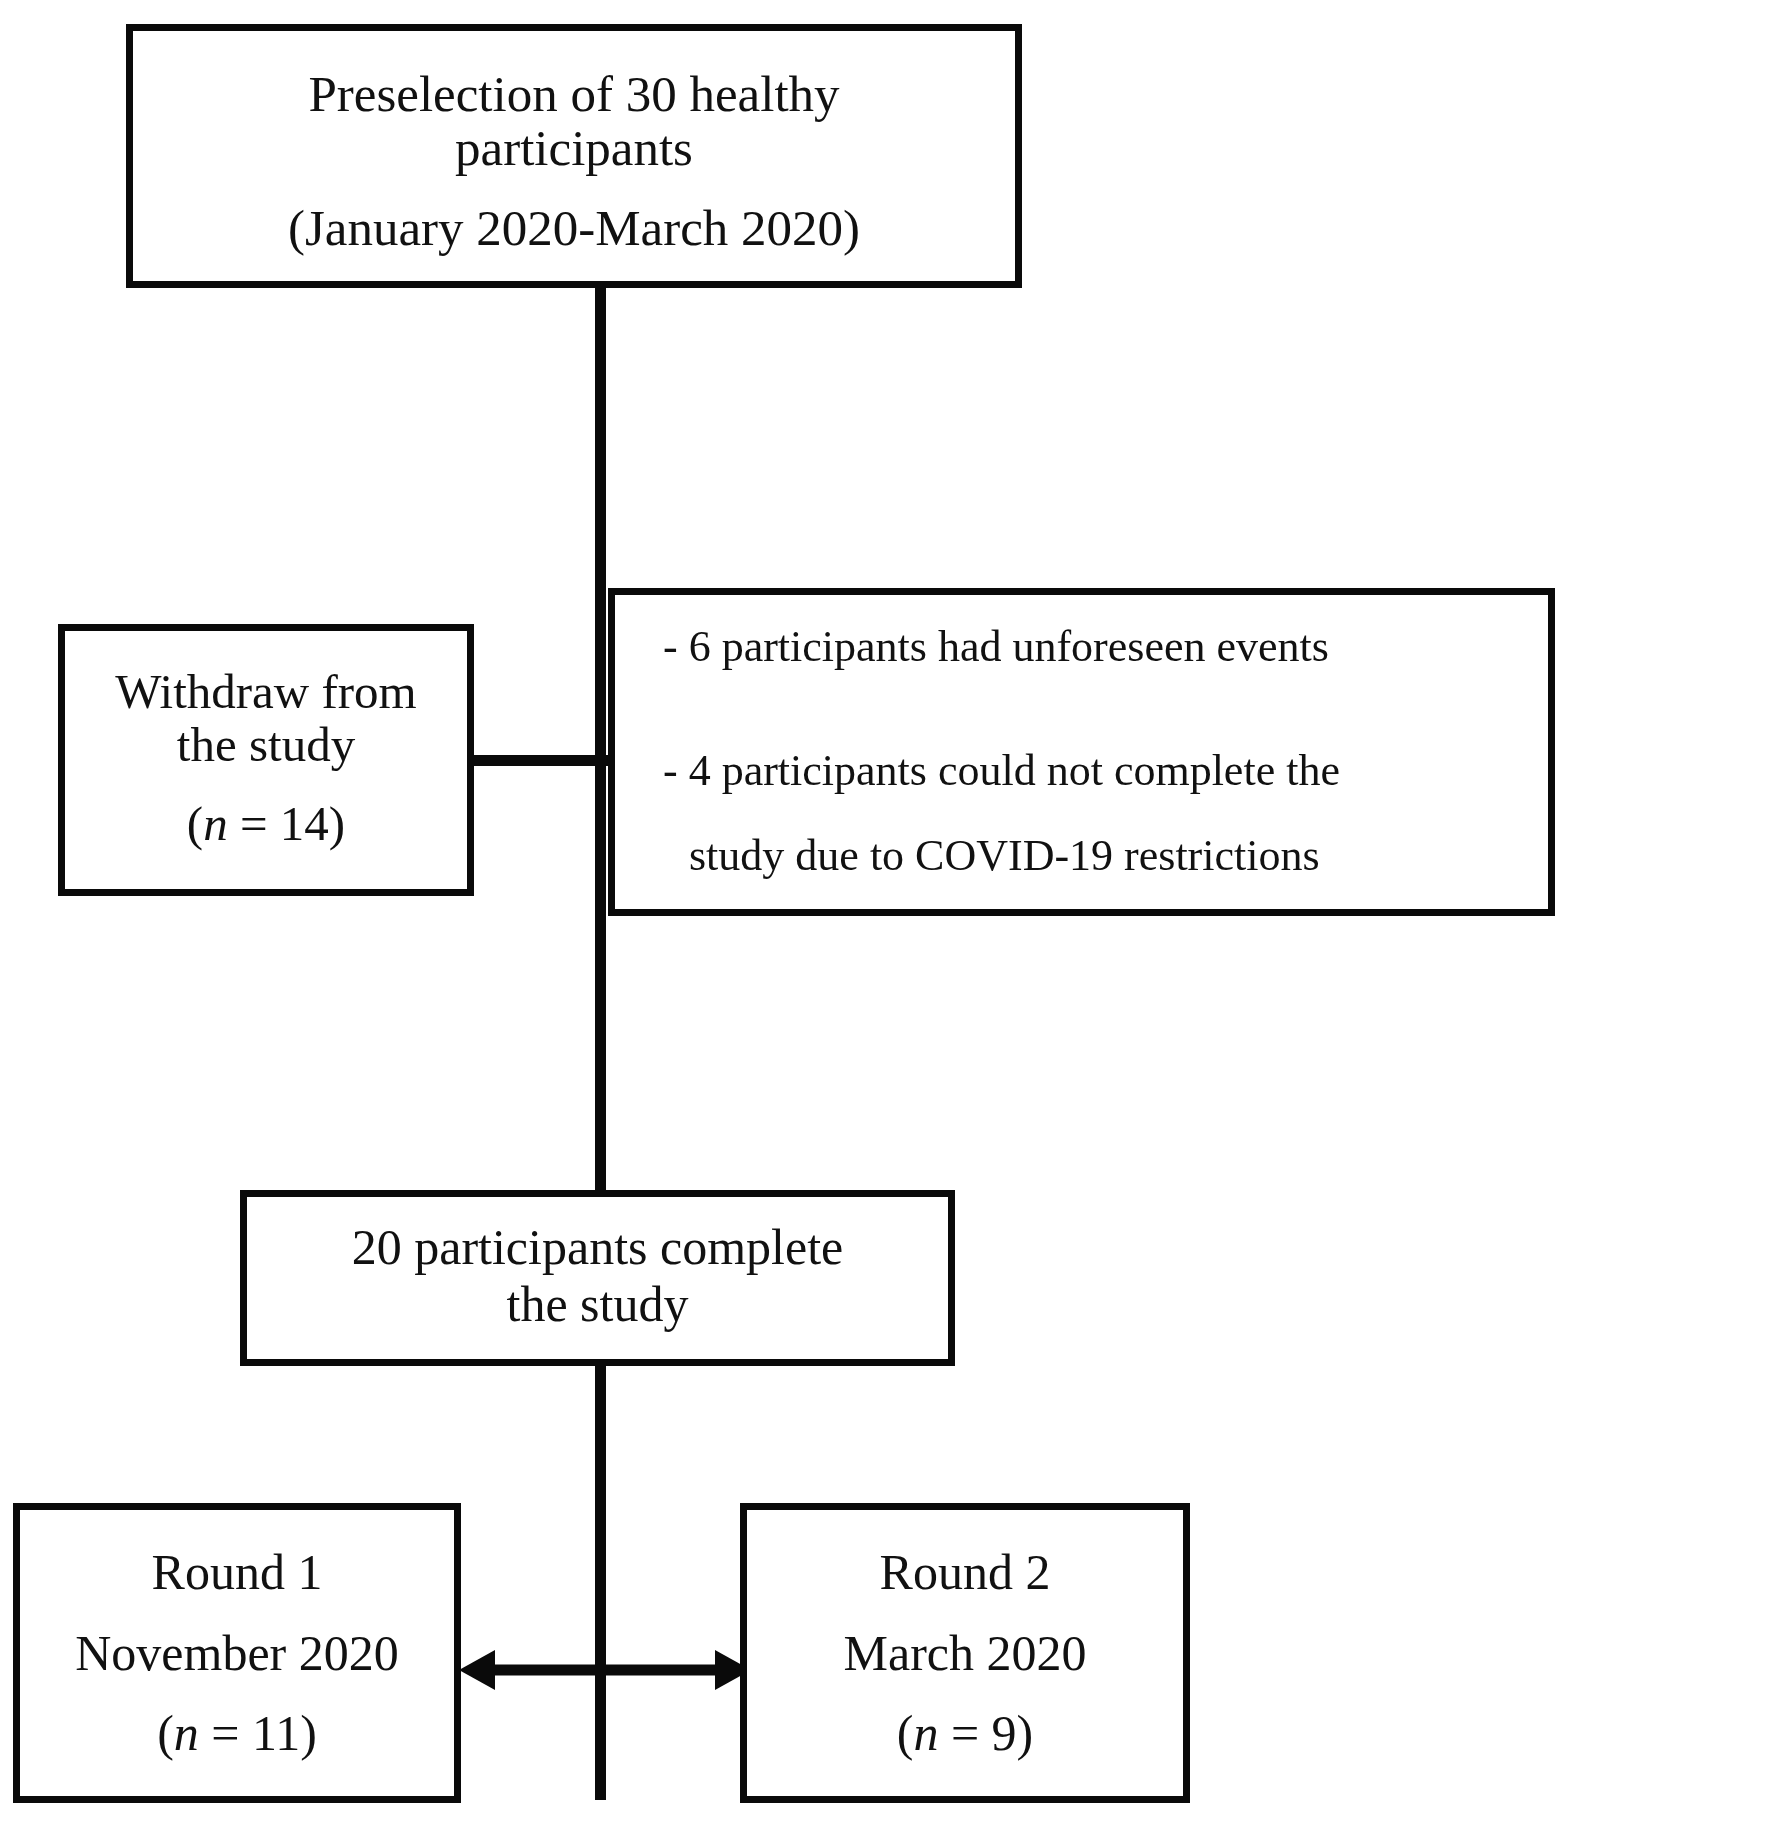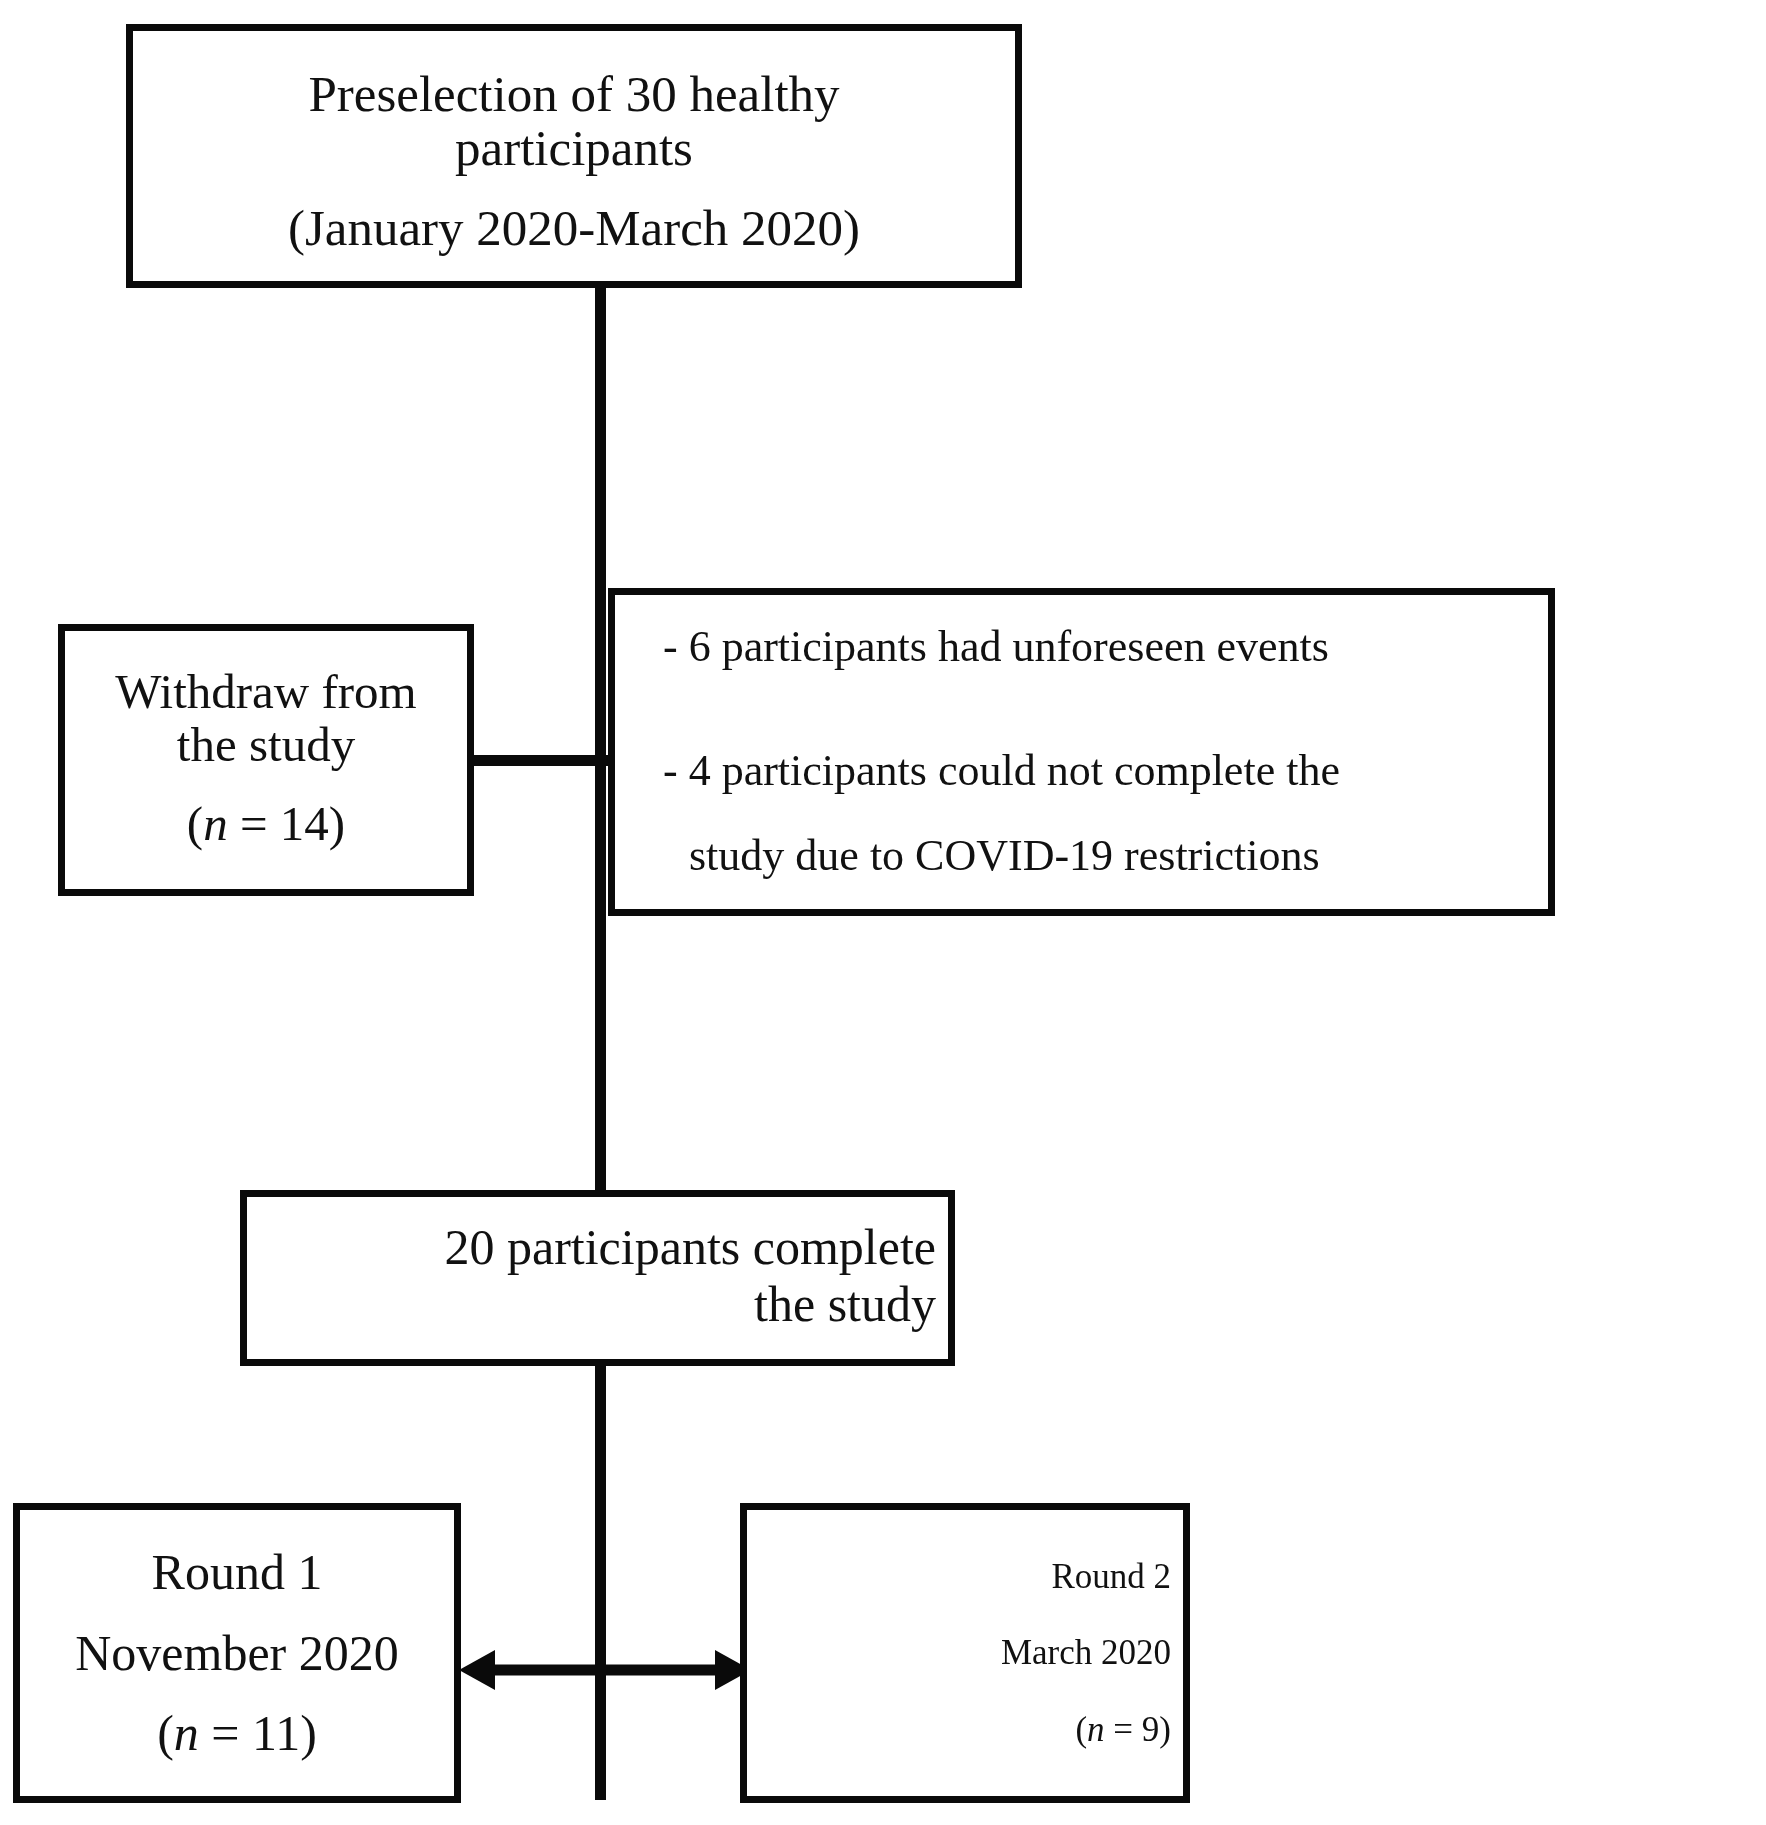--- a/index.html
+++ b/index.html
@@ -75,21 +75,21 @@
   #node-reasons .bullet2 { margin-top: 38px; }
 
   
   #node-complete {
     left: 240px;
     top: 1190px;
     width: 715px;
     height: 176px;
     padding: 6px 12px 10px 12px;
   }
-  #node-complete .line { font-size: 50px; text-align: right; }
+  #node-complete .line { font-size: 50px; }
 
   
   #node-round1 {
     left: 13px;
     top: 1503px;
     width: 448px;
     height: 300px;
     padding: 10px 12px;
     justify-content: space-evenly;
   }
@@ -97,21 +97,21 @@
 
   
   #node-round2 {
     left: 740px;
     top: 1503px;
     width: 450px;
     height: 300px;
     padding: 10px 12px;
     justify-content: space-evenly;
   }
-  #node-round2 .line { font-size: 35px; text-align: right; }
+  #node-round2 .line { font-size: 50px; }
 
   .ital { font-style: italic; }
 
   
   .conn {
     position: absolute;
     background: #0a0a0a;
     z-index: 1;
   }
   #trunk-main {

